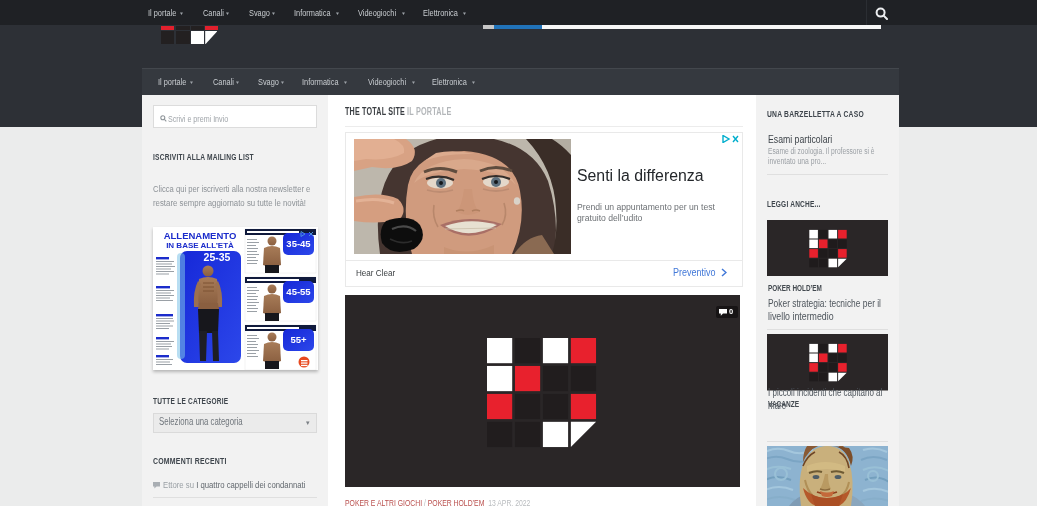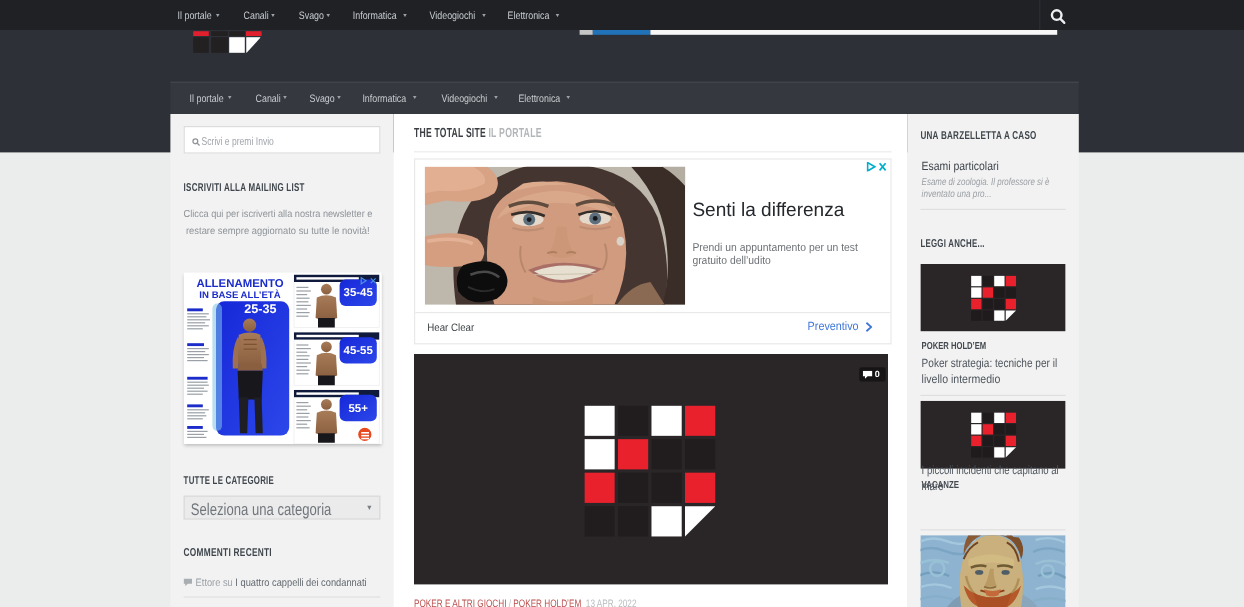--- a/index.html
+++ b/index.html
@@ -102,21 +102,21 @@
 <div id="rightcol" class="abs"></div>
 
 <div class="abs" style="left:153px;top:105px;width:164px;height:23px;background:#fff;border:1px solid #dcdcdc;"></div>
 <svg class="abs" style="left:159.5px;top:114.5px" width="7" height="7" viewBox="0 0 7 7">
     <circle cx="2.8" cy="2.8" r="2" fill="none" stroke="#8f959a" stroke-width="1.1"></circle>
     <line x1="4.4" y1="4.4" x2="6.3" y2="6.3" stroke="#8f959a" stroke-width="1.1"></line>
   </svg>
 <div class="abs" style="left:168px;top:112.5px;font-size:9.5px;color:#a0a5aa;"><span class="cx" style="transform:scaleX(.75)">Scrivi e premi Invio</span></div>
 
 <div class="abs wtitle" style="left:153px;top:150.5px;"><span class="cx" style="transform:scaleX(.70)">ISCRIVITI ALLA MAILING LIST</span></div>
-<div class="abs" style="left:153px;top:171px;font-size:8.5px;line-height:14px;color:#8d9297;width:170px;text-align:center;">
+<div class="abs" style="left:153px;top:182px;font-size:8.5px;line-height:14px;color:#8d9297;width:170px;">
   <span class="cx" style="transform:scaleX(.90)">Clicca qui per iscriverti alla nostra newsletter e</span><br>
   <span class="cx" style="transform:scaleX(.92)">restare sempre aggiornato su tutte le novità!</span>
 </div>
 
 <svg class="abs" style="left:153px;top:227px;box-shadow:0 2px 3px rgba(0,0,0,.25);" width="165" height="143" viewBox="0 0 165 143">
   <defs>
     <linearGradient id="bluebox" x1="0" y1="0" x2="1" y2="1">
       <stop offset="0" stop-color="#1628d8"></stop>
         <stop offset="1" stop-color="#2c47ea"></stop>
     </linearGradient>
@@ -245,21 +245,21 @@
   </g>
 
   <g transform="translate(148,4)">
       <path d="M0 .5 L4 3 L0 5.5 z" fill="none" stroke="#4a90e2" stroke-width="1"></path>
       <path d="M8 1 l4 4 M12 1 l-4 4" stroke="#4a90e2" stroke-width="1"></path>
     </g>
 </svg>
 
 <div class="abs wtitle" style="left:153px;top:394.5px;"><span class="cx" style="transform:scaleX(.69)">TUTTE LE CATEGORIE</span></div>
 <div class="abs" style="left:153px;top:413px;width:164px;height:20px;background:#ebebeb;border:1px solid #dadada;"></div>
-<div class="abs" style="left:159px;top:415.5px;font-size:14px;color:#70767c;"><span class="cx" style="transform:scaleX(.78)">Seleziona una categoria</span></div>
+<div class="abs" style="left:159px;top:415.5px;font-size:10px;color:#70767c;"><span class="cx" style="transform:scaleX(.78)">Seleziona una categoria</span></div>
 <div class="abs" style="left:306px;top:419px;font-size:7px;color:#7b8085;">▾</div>
 
 <div class="abs wtitle" style="left:153px;top:455px;"><span class="cx" style="transform:scaleX(.73)">COMMENTI RECENTI</span></div>
 <svg class="abs" style="left:153px;top:482px" width="7" height="7" viewBox="0 0 8 8">
     <path d="M0 0 h8 v5 h-4 l-2.4 2.4 v-2.4 h-1.6 z" fill="#a9aeb3"></path>
   </svg>
 <div class="abs" style="left:163px;top:480px;font-size:9px;"><span class="cx" style="transform:scaleX(.86)"><span style="color:#9aa0a5">Ettore su </span><span style="color:#62686e">I quattro cappelli dei condannati</span></span></div>
 <div class="hairline" style="left:153px;top:497px;width:164px;"></div>
 
 <div class="abs" style="left:344.5px;top:105px;font-size:11px;font-weight:bold;letter-spacing:.3px;color:#3a3e42;"><span class="cx" style="transform:scaleX(.65)">THE TOTAL SITE</span></div>
@@ -361,21 +361,21 @@
     <path d="M83.85 83.85 h25.2 l-25.2 25.2 z" fill="#ffffff"></path>
   </g>
 </svg>
 
 <div class="abs" style="left:344.8px;top:498px;font-size:9px;">
   <span class="cx" style="transform:scaleX(.76)"><span style="color:#b94e4c;">POKER E ALTRI GIOCHI</span><span style="color:#b9bcbf;"> / </span><span style="color:#b94e4c;">POKER HOLD’EM</span><span style="color:#b9bcbf;">&nbsp; 13 APR, 2022</span></span>
 </div>
 
 <div class="abs wtitle" style="left:767px;top:108px;"><span class="cx" style="transform:scaleX(.71)">UNA BARZELLETTA A CASO</span></div>
 <div class="abs" style="left:767.5px;top:133.5px;font-size:10px;color:#3f454b;"><span class="cx" style="transform:scaleX(.87)">Esami particolari</span></div>
-<div class="abs" style="left:767.5px;top:146px;font-size:8.5px;font-style:italic;color:#9a9fa4;line-height:10.4px;">
+<div class="abs" style="left:767.5px;top:146px;font-size:8.5px;color:#9a9fa4;line-height:10.4px;">
   <span class="cx" style="transform:scaleX(.78)">Esame di zoologia. Il professore si è</span><br>
   <span class="cx" style="transform:scaleX(.80)">inventato una pro...</span>
 </div>
 <div class="hairline" style="left:767px;top:173.5px;width:121px;"></div>
 
 <div class="abs wtitle" style="left:767px;top:198px;text-decoration:underline;"><span class="cx" style="transform:scaleX(.69)">LEGGI ANCHE...</span></div>
 
 <svg class="abs" style="left:767px;top:219.5px" width="121" height="56.5" viewBox="0 0 121 56.5">
   <rect width="121" height="56.5" fill="#2a2627"></rect>
   <g transform="translate(42.3,9.9)">

